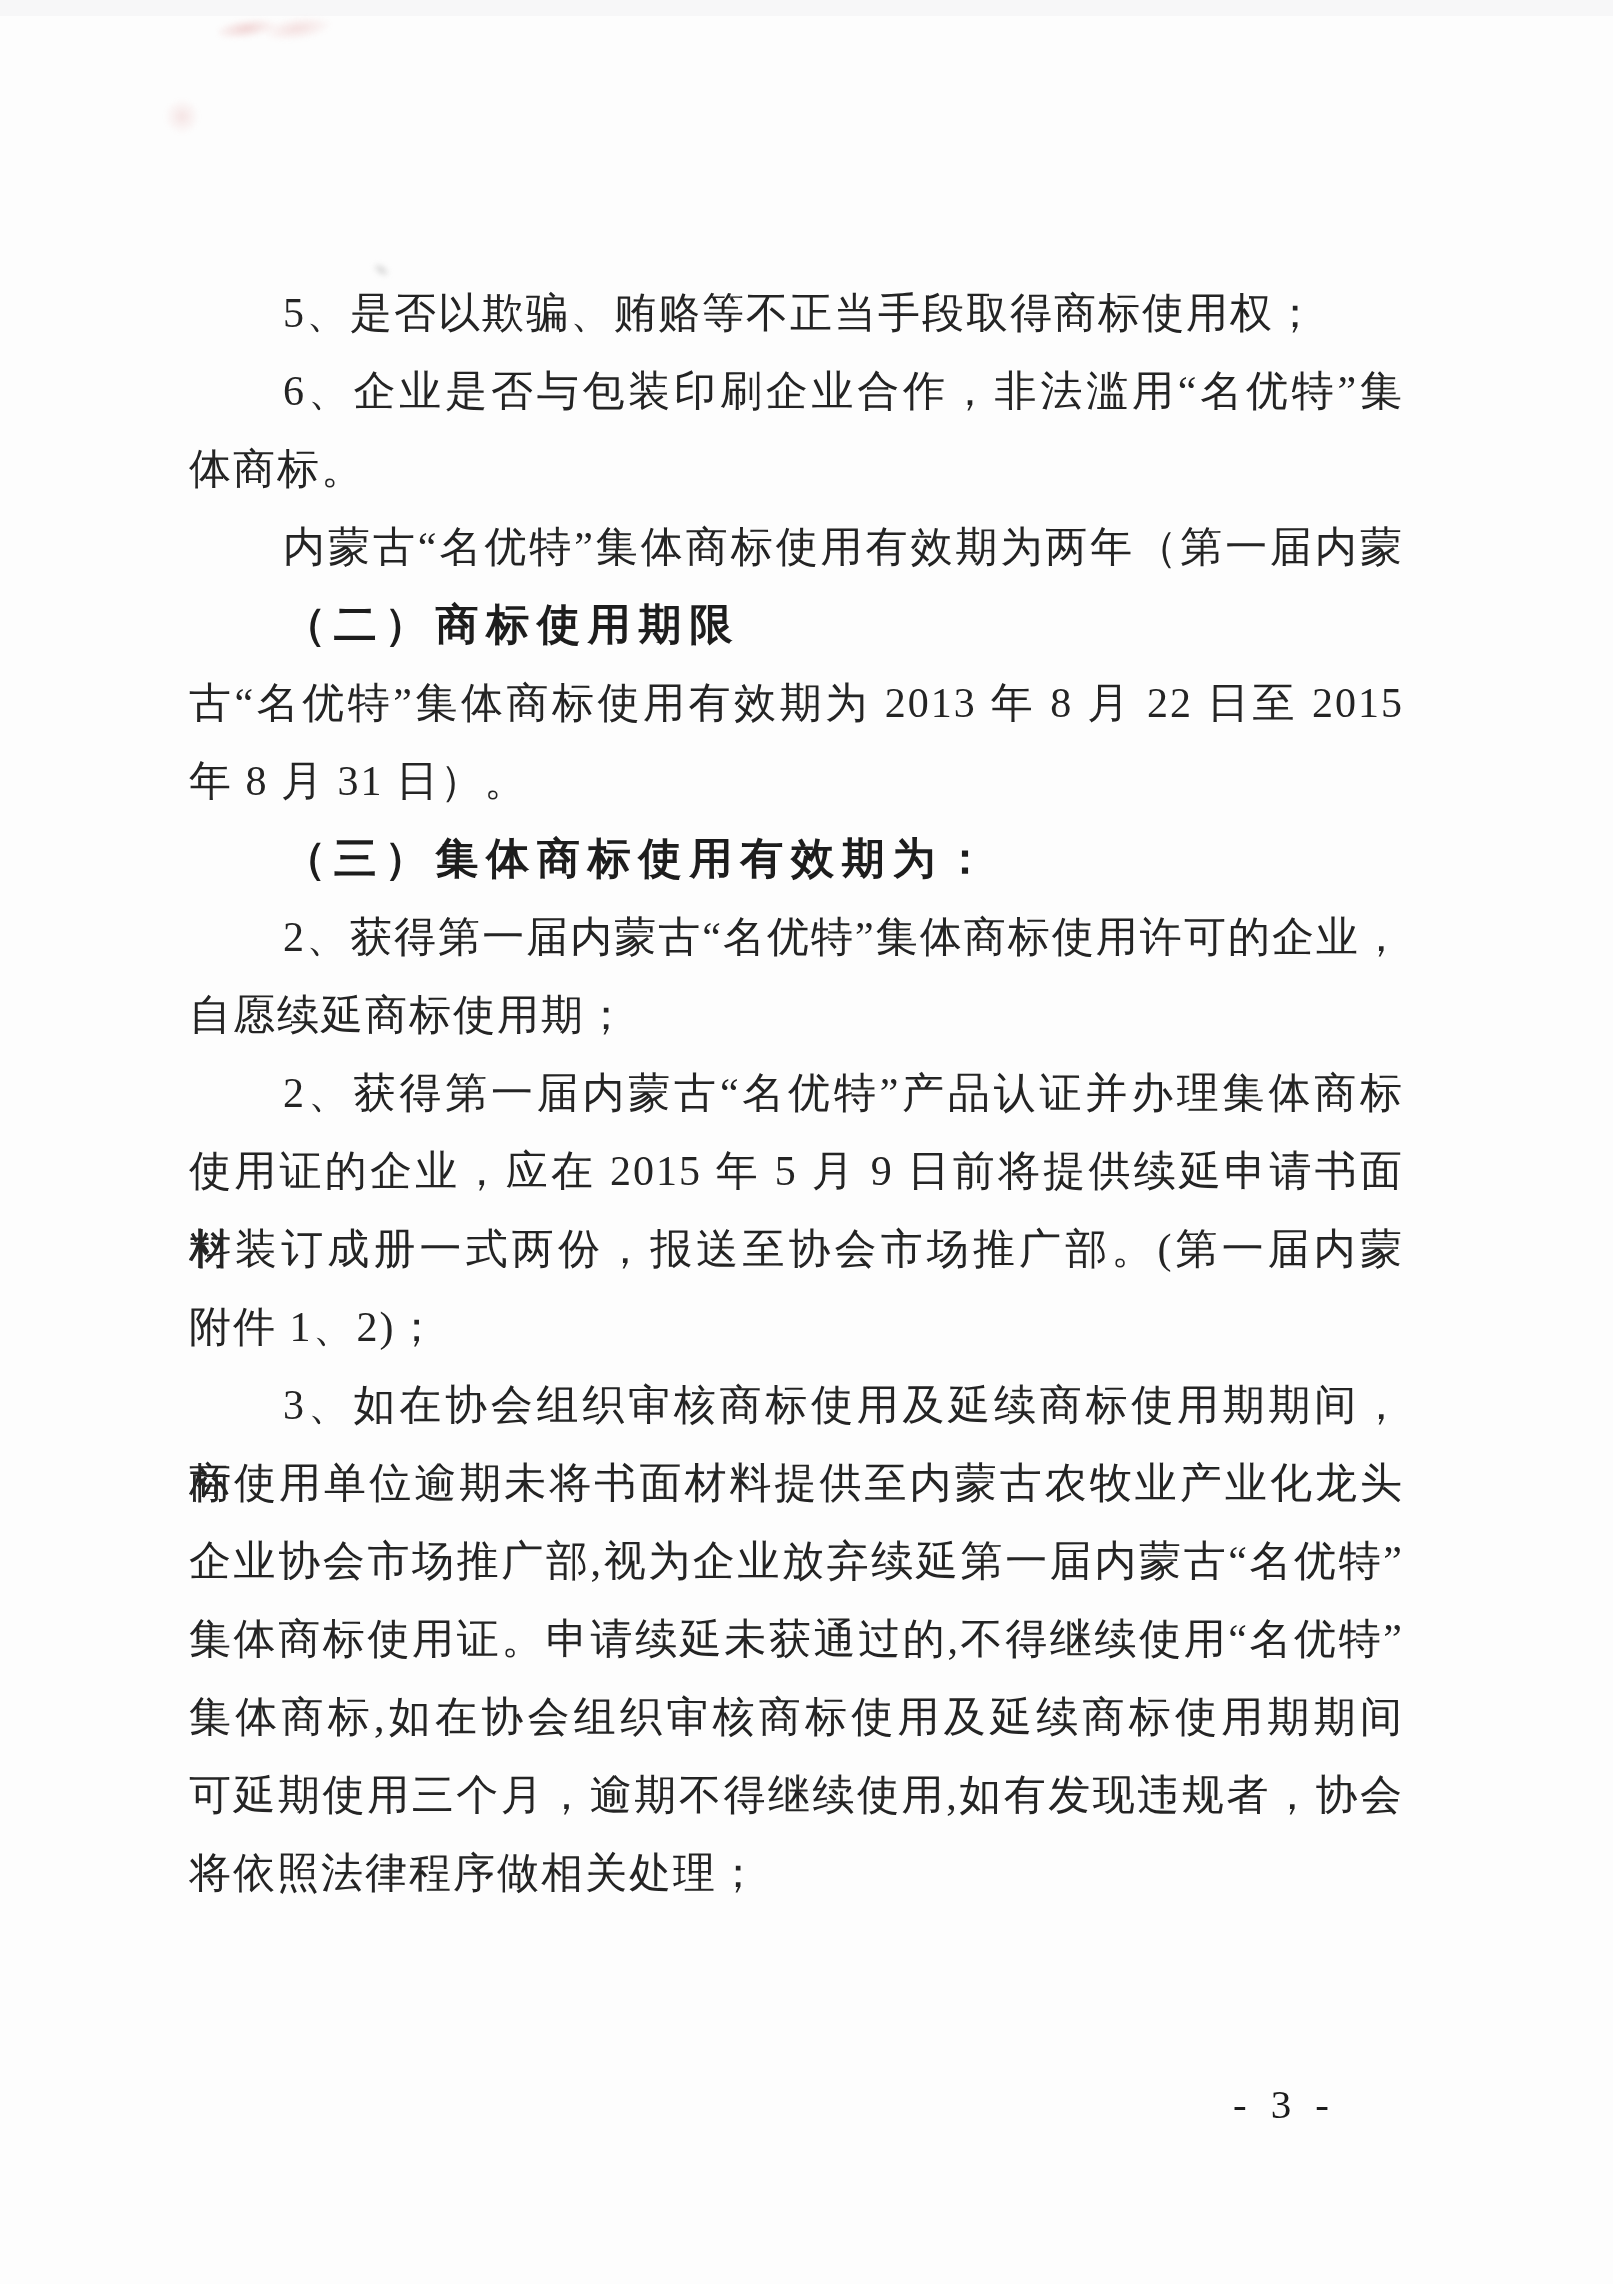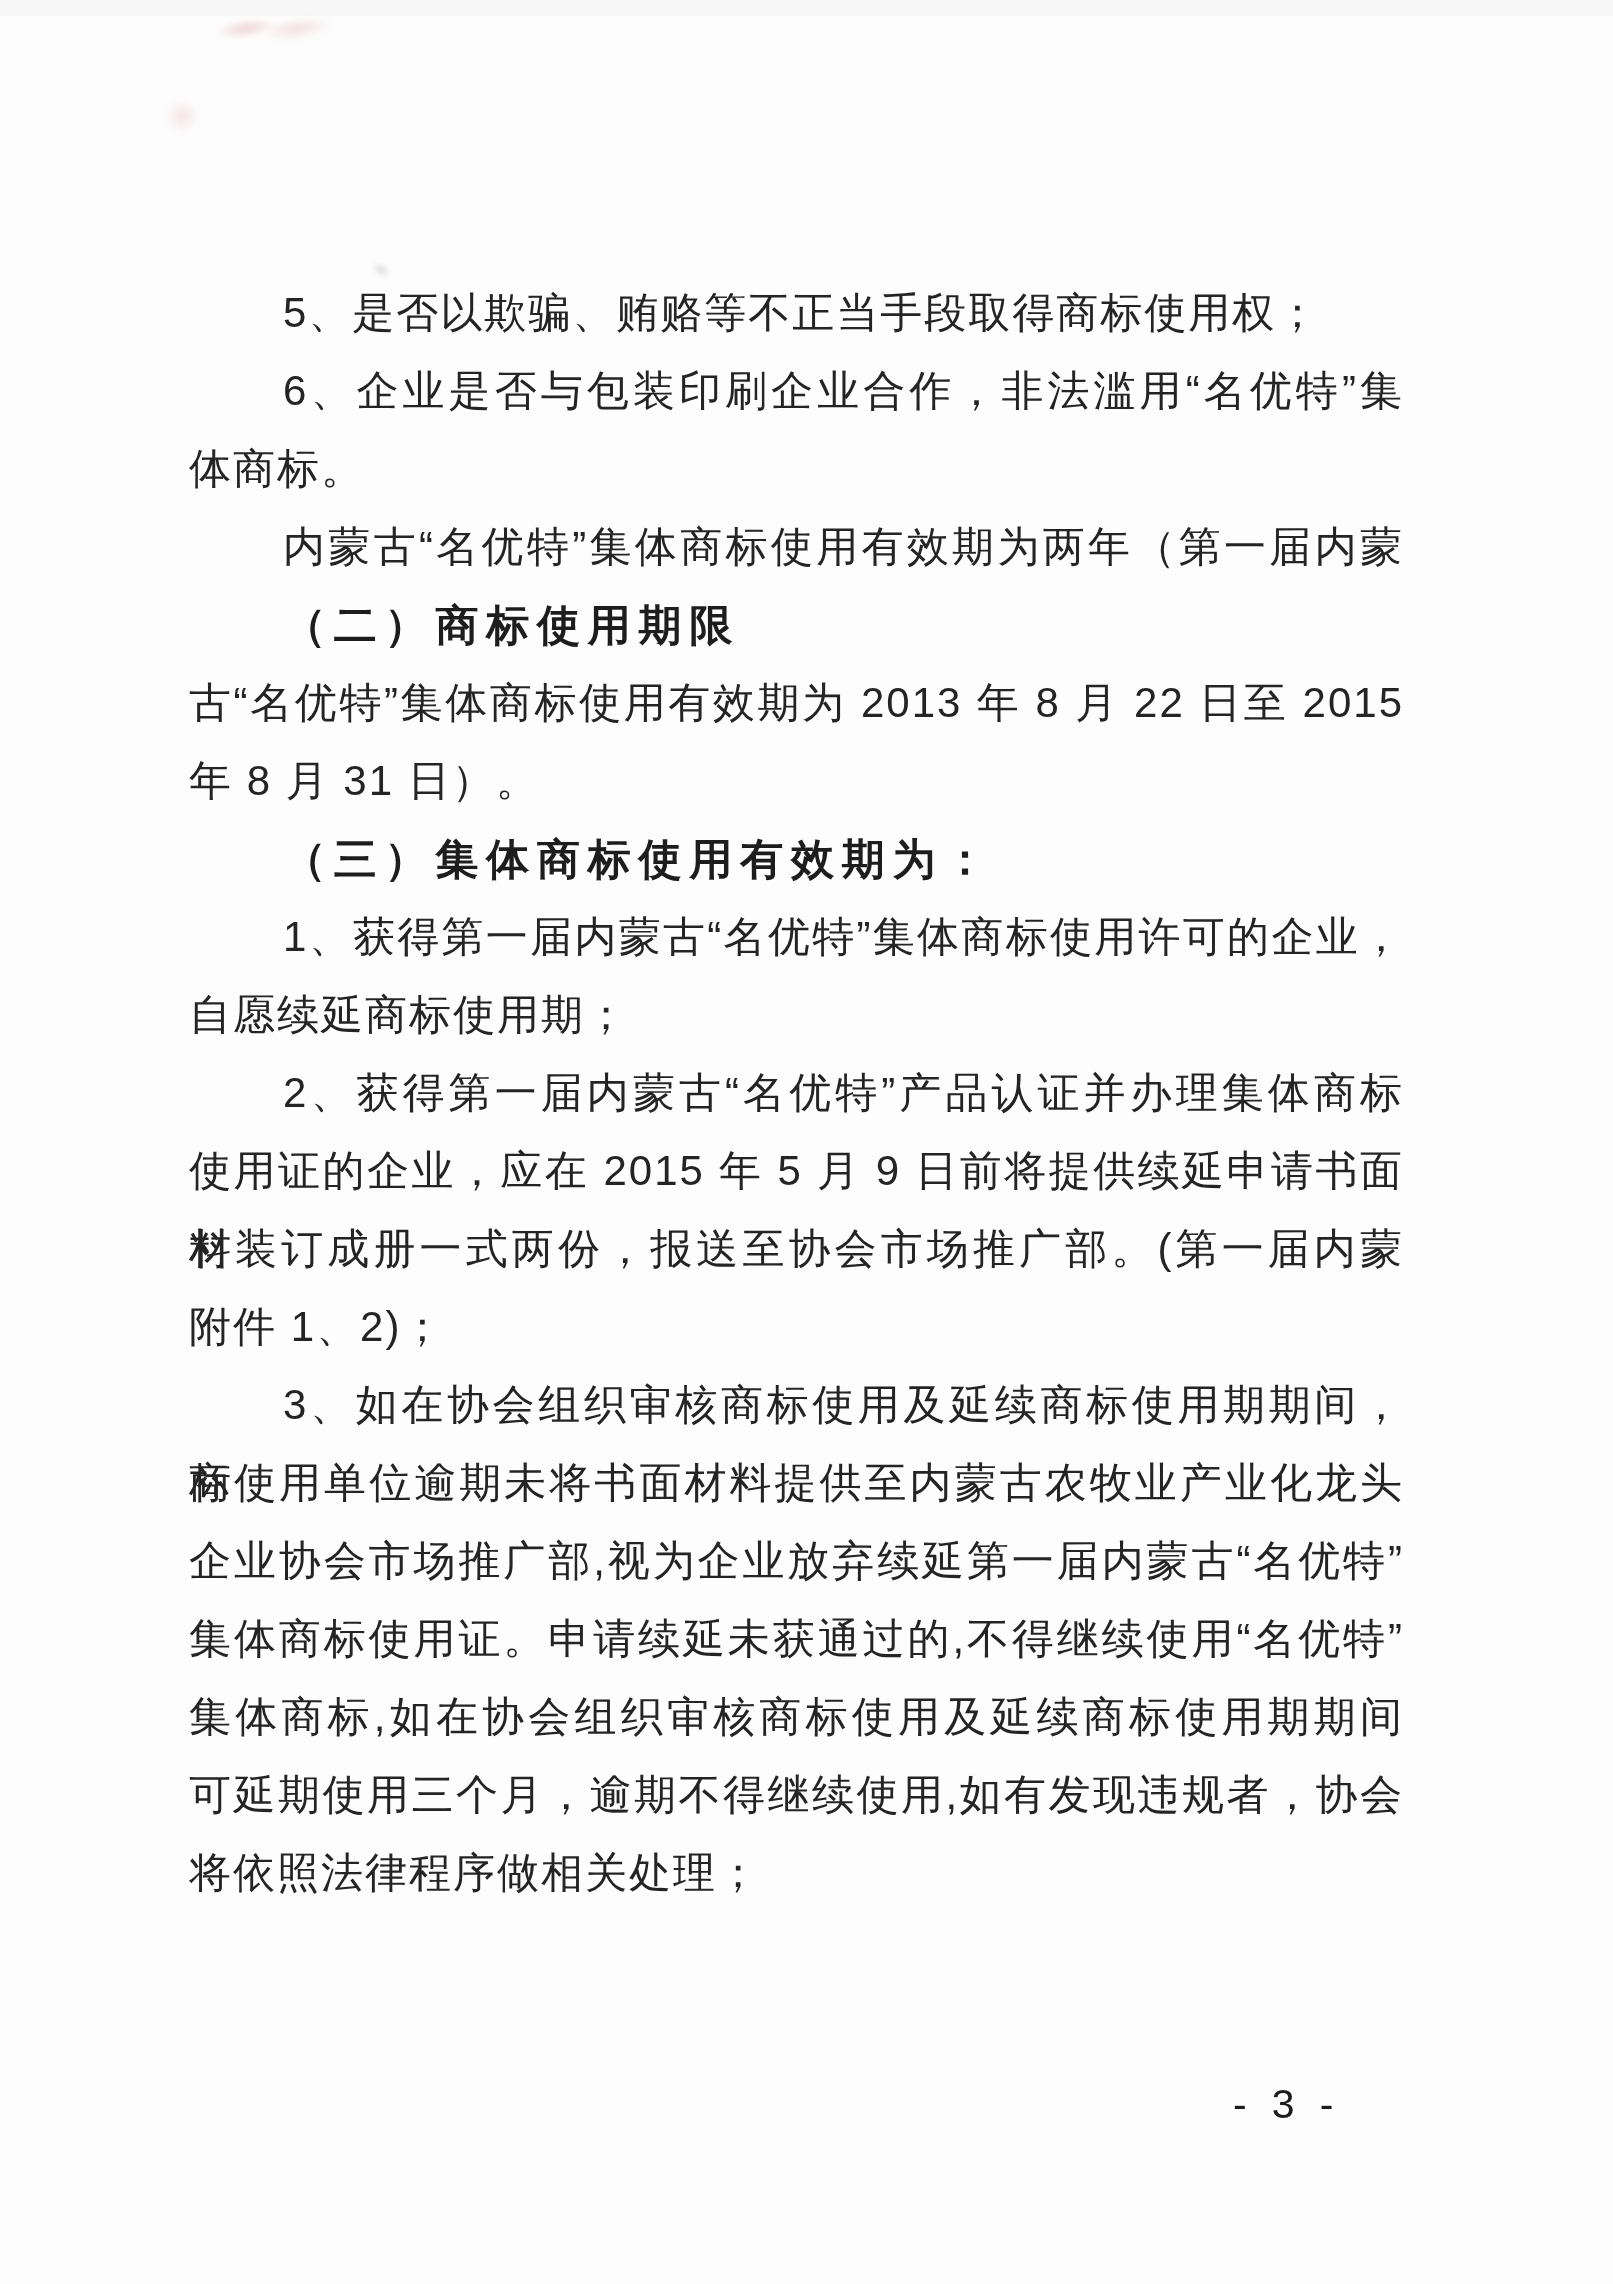--- a/index.html
+++ b/index.html
@@ -2,21 +2,21 @@
 <html lang="zh"><head>
 <meta charset="utf-8">
 <style>
   html, body { margin: 0; padding: 0; }
   .page {
     position: relative;
     width: 1613px;
     height: 2285px;
     background: #fdfdfd;
     overflow: hidden;
-    font-family: Liberation Sans, sans-serif;
+    font-family: Liberation Serif, serif;
   }
   .scanband {
     position: absolute; top: 0; left: 0; width: 100%; height: 15.7px;
     background: #f7f7f8;
   }
   .artifact { position: absolute; pointer-events: none; filter: blur(2px); }
   .artifact.a1 {
     left: 218px; top: 5.9px; width: 113px; height: 47px;
     background:
       radial-gradient(ellipse 40% 30% at 25% 40%, rgba(214,120,120,0.30), rgba(214,120,120,0) 70%),
@@ -81,21 +81,21 @@
 
   <div class="content" id="doc-body">
       <div class="line indent">5、是否以欺骗、贿赂等不正当手段取得商标使用权；</div>
       <div class="line indent stretch">6、企业是否与包装印刷企业合作，非法滥用“名优特”集</div>
       <div class="line">体商标。</div>
       <div class="line indent stretch">内蒙古“名优特”集体商标使用有效期为两年（第一届内蒙</div>
       <div class="line indent bold">（二）商标使用期限</div>
       <div class="line stretch">古“名优特”集体商标使用有效期为 2013 年 8 月 22 日至 2015</div>
       <div class="line">年 8 月 31 日）。</div>
       <div class="line indent bold">（三）集体商标使用有效期为：</div>
-      <div class="line indent stretch">1、获得第一届内蒙古“名优特”集体商标使用许可的企业，</div>
+      <div class="line indent stretch">2、获得第一届内蒙古“名优特”集体商标使用许可的企业，</div>
       <div class="line">自愿续延商标使用期；</div>
       <div class="line indent stretch">2、获得第一届内蒙古“名优特”产品认证并办理集体商标</div>
       <div class="line stretch">使用证的企业，应在 2015 年 5 月 9 日前将提供续延申请书面材</div>
       <div class="line stretch">料装订成册一式两份，报送至协会市场推广部。(第一届内蒙</div>
       <div class="line">附件 1、2)；</div>
       <div class="line indent stretch">3、如在协会组织审核商标使用及延续商标使用期期间，商</div>
       <div class="line stretch">标使用单位逾期未将书面材料提供至内蒙古农牧业产业化龙头</div>
       <div class="line stretch">企业协会市场推广部,视为企业放弃续延第一届内蒙古“名优特”</div>
       <div class="line stretch">集体商标使用证。申请续延未获通过的,不得继续使用“名优特”</div>
       <div class="line stretch">集体商标,如在协会组织审核商标使用及延续商标使用期期间</div>

